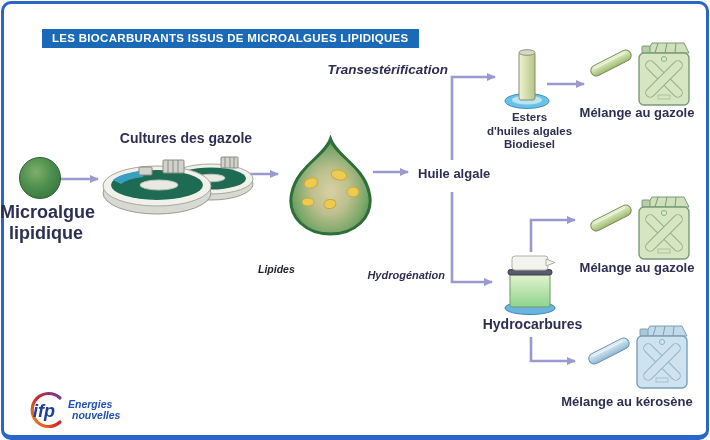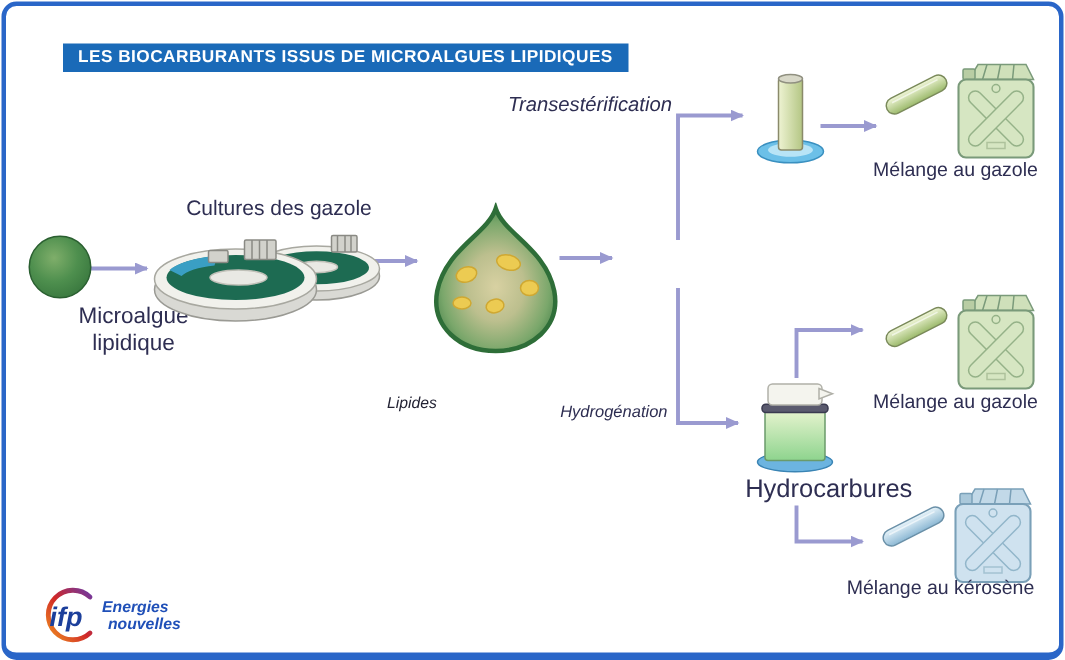--- a/index.html
+++ b/index.html
@@ -2,21 +2,21 @@
 <html><head>
 <meta charset="utf-8">
 <style>
   html,body{margin:0;padding:0;background:#ffffff;}
   #canvas{position:relative;width:710px;height:440px;background:#ffffff;
     font-family:"Liberation Sans",sans-serif;overflow:hidden;box-sizing:border-box;}
   .frame{position:absolute;left:1px;top:1px;right:1px;bottom:0;
     border:3px solid #2a66c8;border-bottom-width:5px;border-radius:10px;pointer-events:none;}
   .banner{position:absolute;left:42px;top:29px;background:#1a6ab8;color:#ffffff;
     font-weight:bold;font-size:11.5px;letter-spacing:.3px;padding:3px 10px 4px;white-space:nowrap;}
-  .lbl{position:absolute;color:#2e2e52;font-weight:normal;text-align:center;line-height:1.18;}
+  .lbl{position:absolute;color:#2e2e52;font-weight:bold;text-align:center;line-height:1.18;}
   .pre{white-space:pre-line;}
   .it{font-style:italic;}
   .left{text-align:left;}
   .right{text-align:right;}
   svg.icon{position:absolute;}
   .algae-ball{position:absolute;left:19px;top:157px;width:40px;height:40px;border-radius:50%;
     background:radial-gradient(circle at 40% 35%, #7fae6a 0%, #4e8f4e 45%, #2e6b36 100%);
     border:1px solid #2a5f30;}
   .connectors{position:absolute;left:0;top:0;pointer-events:none;}
 </style>
@@ -45,21 +45,21 @@
       <path d="M452,192 V282 H492" marker-end="url(#ah)"></path>
       <path d="M531,252 V220 H575" marker-end="url(#ah)"></path>
       <path d="M531,337 V361 H575" marker-end="url(#ah)"></path>
     </g>
     <path d="M303,225 L320,208" stroke="#222233" stroke-width="1.3" fill="none" marker-end="url(#ahb)"></path>
   </svg>
 
   <div class="banner">LES BIOCARBURANTS ISSUS DE MICROALGUES LIPIDIQUES</div>
 
   <div class="algae-ball"></div>
-  <div class="lbl pre" style="left:0;top:202px;width:92px;font-size:15px;padding-left:43px;">Microalgue
+  <div class="lbl pre" style="left:0;top:202px;width:92px;font-size:18px;">Microalgue
 lipidique</div>
 
   <div class="lbl" style="left:93px;top:130px;width:186px;font-size:14px;">Cultures des gazole</div>
   <svg class="icon" style="left:101px;top:147px;" width="154" height="70" viewBox="0 0 154 70">
     <ellipse cx="110" cy="37" rx="42" ry="16" fill="#d9d9d4" stroke="#9a9a94"></ellipse>
     <ellipse cx="110" cy="32" rx="42" ry="15" fill="#f1f1ec" stroke="#a8a8a0"></ellipse>
     <ellipse cx="110" cy="31.5" rx="35" ry="11" fill="#1d6b52"></ellipse>
     <ellipse cx="110" cy="31" rx="14" ry="3.8" fill="#e9e9e4" stroke="#c0c0b8"></ellipse>
     <g fill="#d2d2cc" stroke="#8a8a84">
       <rect x="120" y="10" width="17" height="11" rx="1"></rect>
@@ -90,51 +90,55 @@
     <g fill="#eccb52" stroke="#cfa832" stroke-width="1">
       <ellipse cx="28" cy="48" rx="7" ry="5" transform="rotate(-18 28 48)"></ellipse>
       <ellipse cx="56" cy="40" rx="8" ry="5" transform="rotate(14 56 40)"></ellipse>
       <ellipse cx="70" cy="57" rx="6" ry="5"></ellipse>
       <ellipse cx="25" cy="67" rx="6" ry="4"></ellipse>
       <ellipse cx="47" cy="69" rx="6" ry="4.5" transform="rotate(-12 47 69)"></ellipse>
     </g>
   </svg>
   <div class="lbl it left" style="left:258px;top:219px;width:48px;font-size:10.5px;color:#222233;margin-top:44px;">Lipides</div>
 
+  <div class="lbl left" style="left:418px;top:166px;width:100px;font-size:13px;">Huile algale</div>
 
   <div class="lbl it right" style="left:288px;top:62px;width:160px;font-size:13.5px;">Transestérification</div>
   <div class="lbl it right" style="left:285px;top:269px;width:160px;font-size:11px;">Hydrogénation</div>
 
   <svg class="icon" style="left:501px;top:47px;" width="52" height="64" viewBox="0 0 52 64">
     <defs>
       <linearGradient id="tubeG" x1="0" y1="0" x2="1" y2="0">
         <stop offset="0" stop-color="#eef3d2"></stop>
         <stop offset="1" stop-color="#b4c684"></stop>
       </linearGradient>
     </defs>
     <ellipse cx="26" cy="54" rx="22" ry="7.5" fill="#6cc0e8" stroke="#3a90c0"></ellipse>
     <ellipse cx="26" cy="53" rx="15" ry="4.5" fill="#b8e4f6"></ellipse>
     <rect x="18" y="5" width="16" height="48" rx="2" fill="url(#tubeG)" stroke="#8a8a6a"></rect>
     <ellipse cx="26" cy="5.5" rx="8" ry="2.8" fill="#d8d8c8" stroke="#909080"></ellipse>
   </svg>
+  <div class="lbl pre" style="left:467px;top:111px;width:125px;font-size:11.5px;">Esters
+d'huiles algales
+Biodiesel</div>
 
   <svg class="icon" style="left:502px;top:253px;" width="56" height="63" viewBox="0 0 56 63">
     <defs>
       <linearGradient id="beakG" x1="0" y1="0" x2="0" y2="1">
         <stop offset="0" stop-color="#e8f4d0"></stop>
         <stop offset="1" stop-color="#8ed48e"></stop>
       </linearGradient>
     </defs>
     <ellipse cx="28" cy="55" rx="25" ry="6.5" fill="#6cb4e0" stroke="#3a84b4"></ellipse>
     <rect x="8" y="20" width="40" height="34" rx="2" fill="url(#beakG)" stroke="#6a9a6a"></rect>
     <rect x="6" y="16.5" width="44" height="5.5" rx="2.5" fill="#5a5a6e" stroke="#3a3a50"></rect>
     <rect x="10" y="3" width="36" height="14" rx="3" fill="#f4f4ee" stroke="#b0b0a8"></rect>
     <path d="M44,6 L53,9.5 L44,13 Z" fill="#f4f4ee" stroke="#b0b0a8"></path>
   </svg>
-  <div class="lbl" style="left:485px;top:316px;width:135px;font-size:17px;">Hydrocarbures</div>
+  <div class="lbl" style="left:465px;top:316px;width:135px;font-size:14px;">Hydrocarbures</div>
 
   <svg class="icon" style="left:585px;top:46px;" width="52" height="34" viewBox="0 0 52 34">
     <defs>
       <linearGradient id="tg1" x1="0" y1="0" x2="0" y2="1">
         <stop offset="0" stop-color="#f0f6d8"></stop>
         <stop offset="1" stop-color="#9cba6c"></stop>
       </linearGradient>
     </defs>
     <g transform="rotate(-27 26 17)">
       <rect x="4" y="11.5" width="44" height="11" rx="5.5" fill="url(#tg1)" stroke="#7a8a5a"></rect>
@@ -192,21 +196,21 @@
   <svg class="icon" style="left:631px;top:322px;" width="60" height="70" viewBox="0 0 60 70">
     <path d="M13,14 L19,4 L51,4 L56,14 Z" fill="#c2d9e8" stroke="#7aa0b8"></path>
     <path d="M25,4 l-3,10 M34,4 l-2,10 M43,4 l-1,10" stroke="#7aa0b8" fill="none"></path>
     <rect x="9" y="7" width="8" height="7" rx="1" fill="#aac8da" stroke="#7aa0b8"></rect>
     <rect x="6" y="14" width="50" height="52" rx="5" fill="#cfe2ef" stroke="#7aa0b8" stroke-width="1.4"></rect>
     <rect x="7" y="35.5" width="48" height="9" rx="4.5" transform="rotate(45 31 40)" fill="#cfe2ef" stroke="#92b6ca"></rect>
     <rect x="7" y="35.5" width="48" height="9" rx="4.5" transform="rotate(-45 31 40)" fill="#cfe2ef" stroke="#92b6ca"></rect>
     <circle cx="31" cy="20" r="2.6" fill="none" stroke="#92b6ca"></circle>
     <rect x="25" y="56" width="12" height="4" fill="none" stroke="#a4c2d2"></rect>
   </svg>
-  <div class="lbl" style="left:543px;top:384px;width:168px;font-size:13px;text-align:center;">Mélange au kérosène</div>
+  <div class="lbl" style="left:543px;top:394px;width:168px;font-size:13px;text-align:center;">Mélange au kérosène</div>
 
   <svg class="icon" style="left:24px;top:388px;" width="130" height="46" viewBox="0 0 130 46">
     <defs>
       <linearGradient id="rg" x1="0" y1="1" x2="1" y2="0">
         <stop offset="0" stop-color="#f09020"></stop>
         <stop offset="0.5" stop-color="#d02828"></stop>
         <stop offset="1" stop-color="#7038a0"></stop>
       </linearGradient>
     </defs>
     <path d="M36,10 A16.5,16.5 0 1 0 36,34" stroke="url(#rg)" stroke-width="3.2" fill="none" stroke-linecap="round"></path>

